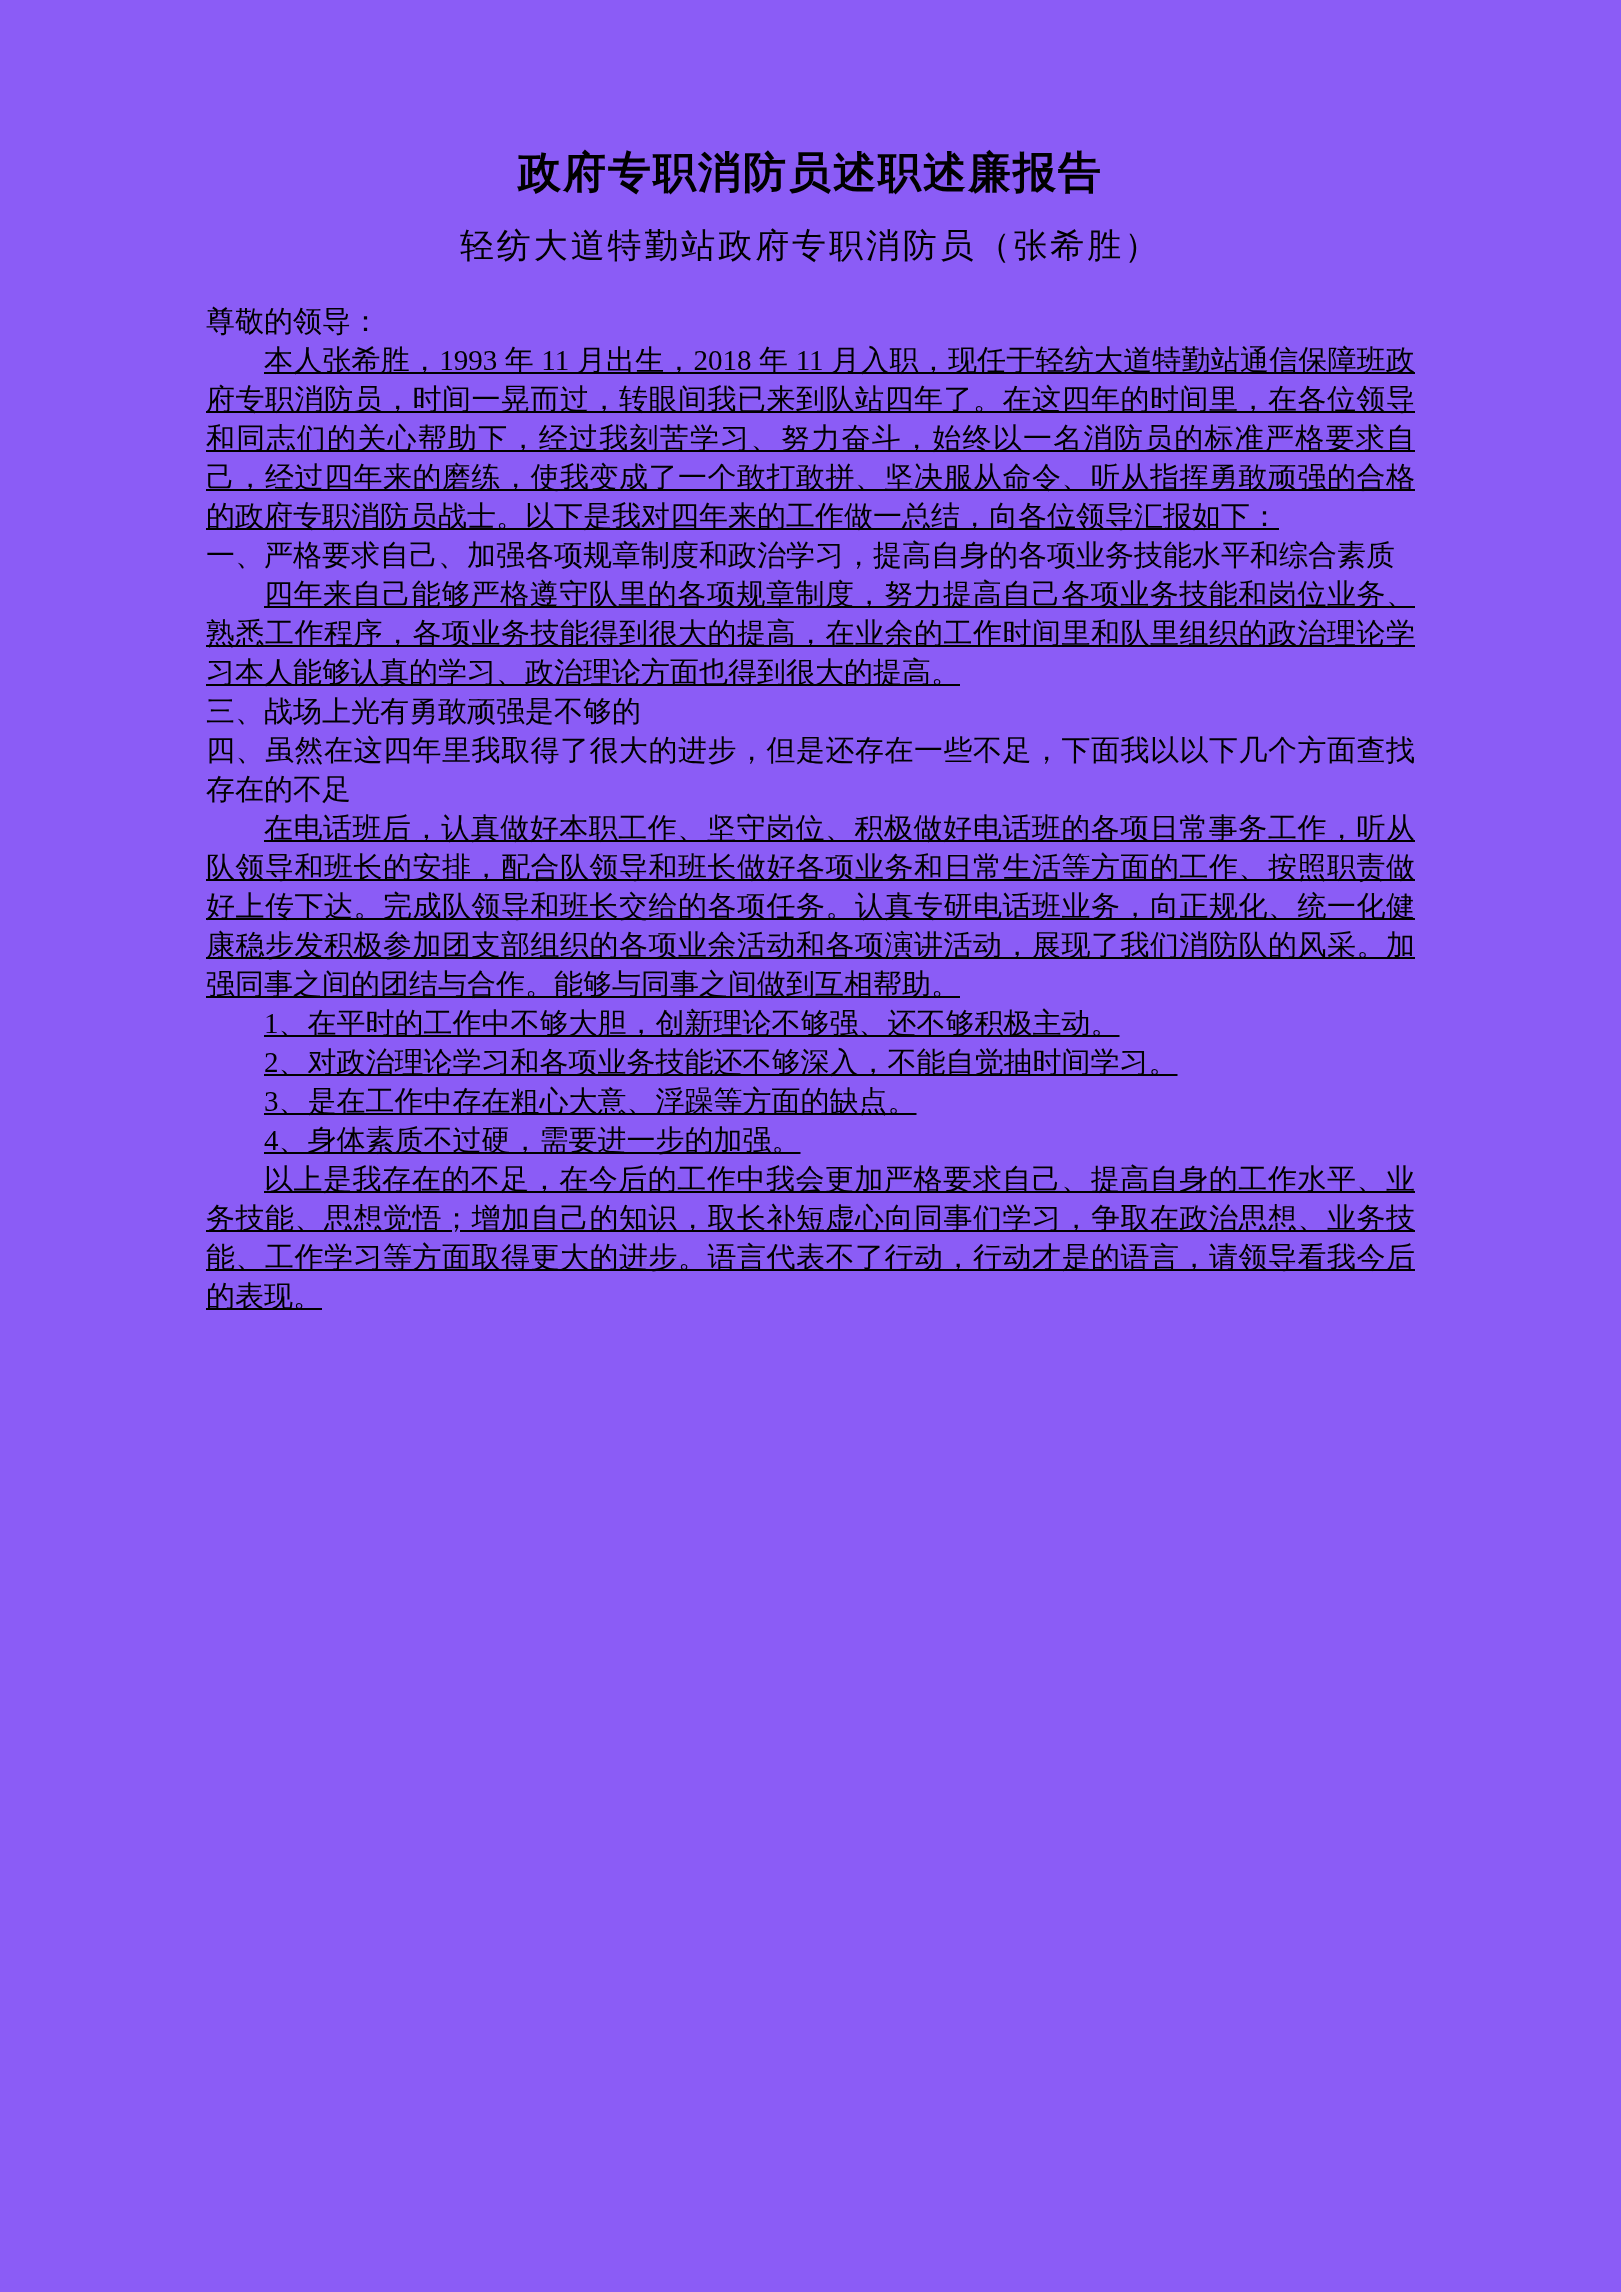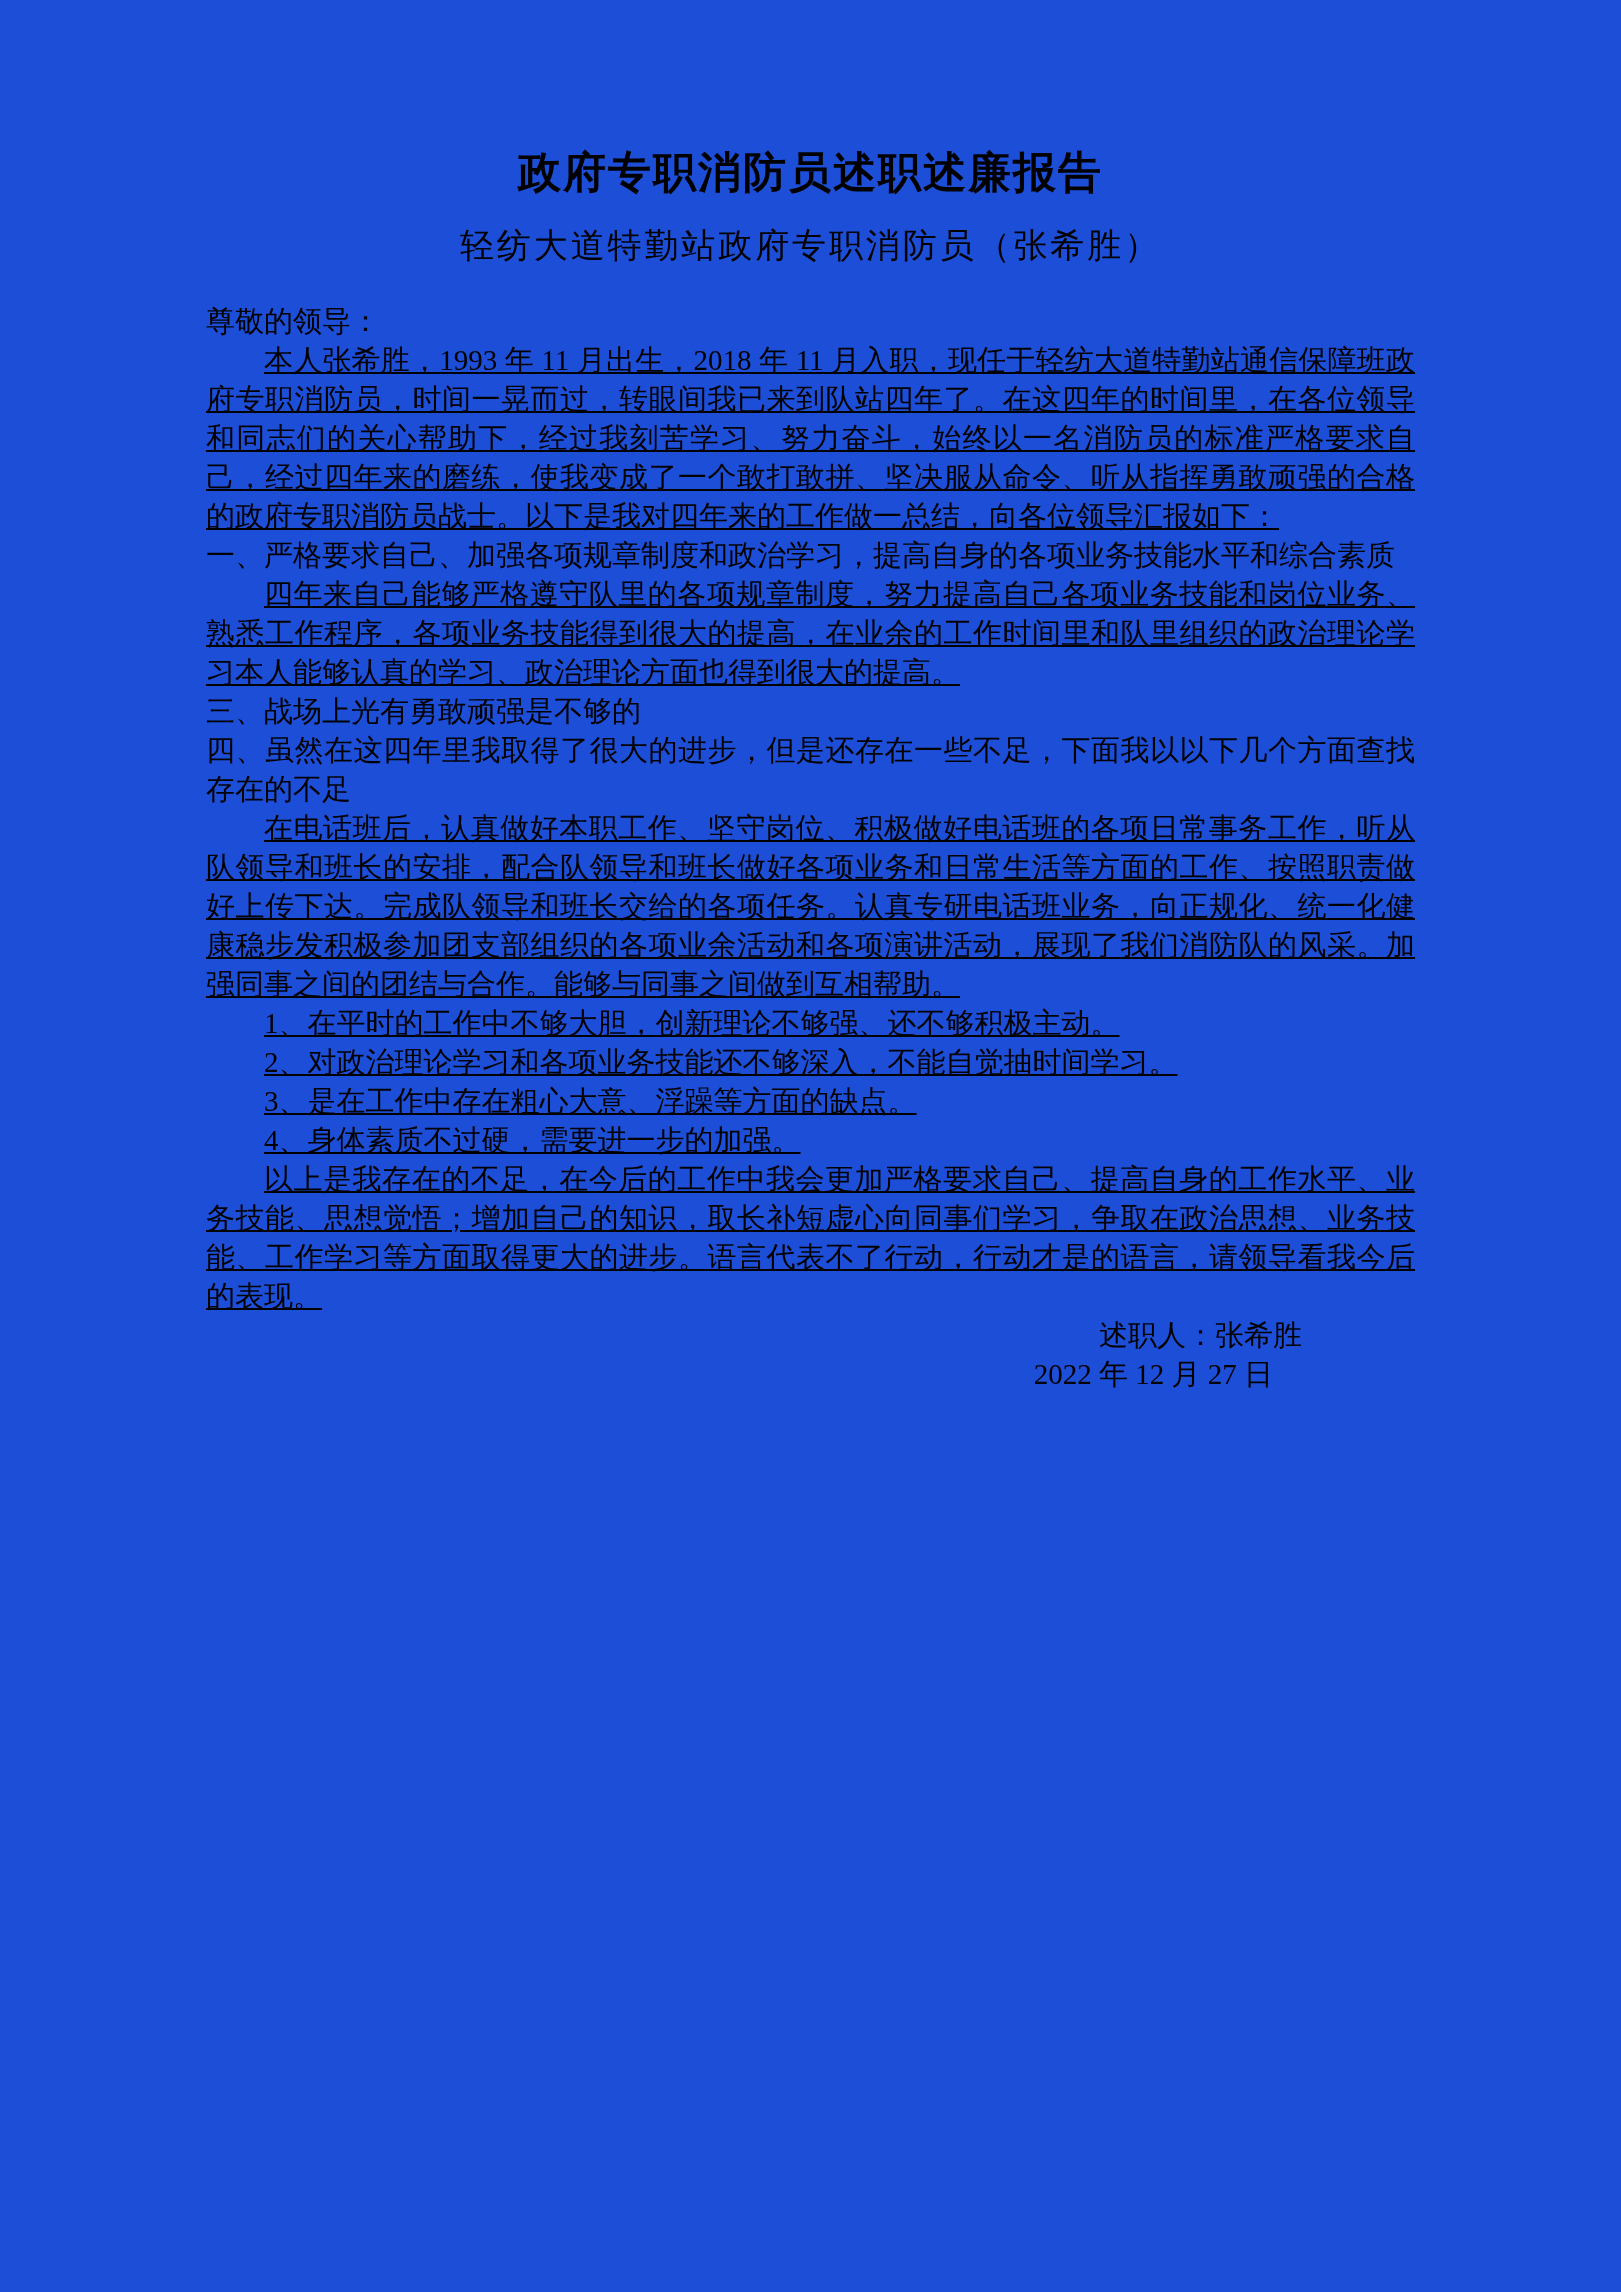--- a/index.html
+++ b/index.html
@@ -9,21 +9,21 @@
     height: 2293px;
     font-family: "Liberation Serif", "DejaVu Serif", serif;
     color: #000000;
     position: relative;
     overflow: hidden;
   }
   .page {
     width: 100%;
     height: 100%;
     padding: 147px 206px 0 206px;
-    background: #1d4ed8;
+    background: #8b5cf6;
   }
   .doc-title {
     font-size: 43px;
     font-weight: bold;
     text-align: center;
     letter-spacing: 2px;
     line-height: 1.2;
   }
   .doc-subtitle {
     font-size: 34px;
@@ -80,18 +80,14 @@
       <p class="block heading">三、战场上光有勇敢顽强是不够的</p>
       <p class="block heading">四、虽然在这四年里我取得了很大的进步，但是还存在一些不足，下面我以以下几个方面查找存在的不足</p>
       <p class="block para">在电话班后，认真做好本职工作、坚守岗位、积极做好电话班的各项日常事务工作，听从队领导和班长的安排，配合队领导和班长做好各项业务和日常生活等方面的工作、按照职责做好上传下达。完成队领导和班长交给的各项任务。认真专研电话班业务，向正规化、统一化健康稳步发积极参加团支部组织的各项业余活动和各项演讲活动，展现了我们消防队的风采。加强同事之间的团结与合作。能够与同事之间做到互相帮助。</p>
       <p class="block item">1、在平时的工作中不够大胆，创新理论不够强、还不够积极主动。</p>
       <p class="block item">2、对政治理论学习和各项业务技能还不够深入，不能自觉抽时间学习。</p>
       <p class="block item">3、是在工作中存在粗心大意、浮躁等方面的缺点。</p>
       <p class="block item">4、身体素质不过硬，需要进一步的加强。</p>
       <p class="block para">以上是我存在的不足，在今后的工作中我会更加严格要求自己、提高自身的工作水平、业务技能、思想觉悟；增加自己的知识，取长补短虚心向同事们学习，争取在政治思想、业务技能、工作学习等方面取得更大的进步。语言代表不了行动，行动才是的语言，请领导看我今后的表现。</p>
     </div>
 
-  <div class="doc-footer">
-    <p class="signature">述职人：张希胜</p>
-    <p class="sign-date">2022 年 12 月 27 日</p>
-  </div>
 </div>
 
 
 </body></html>

